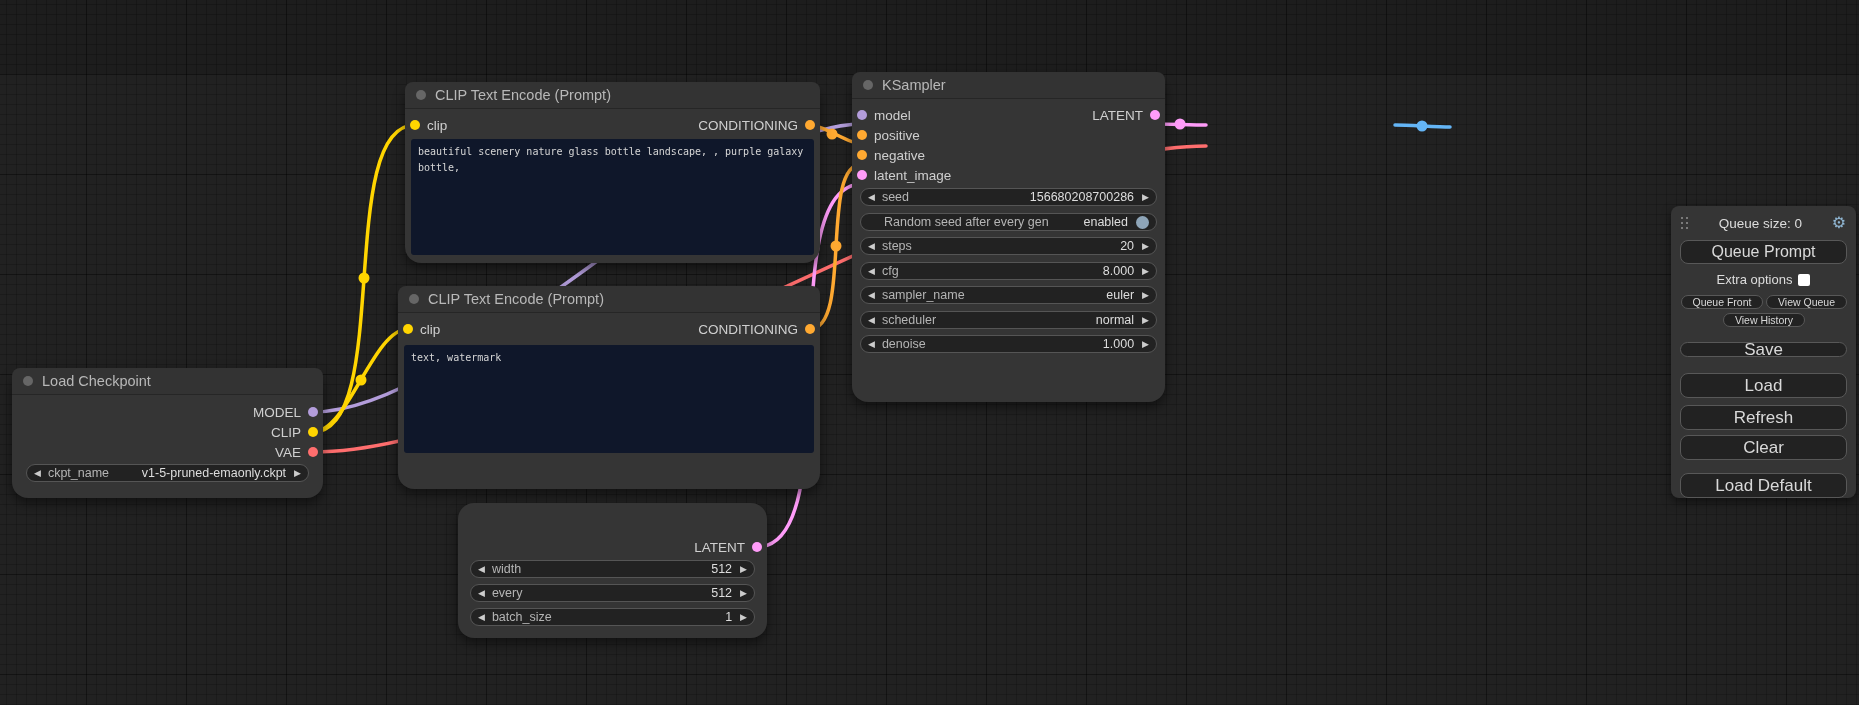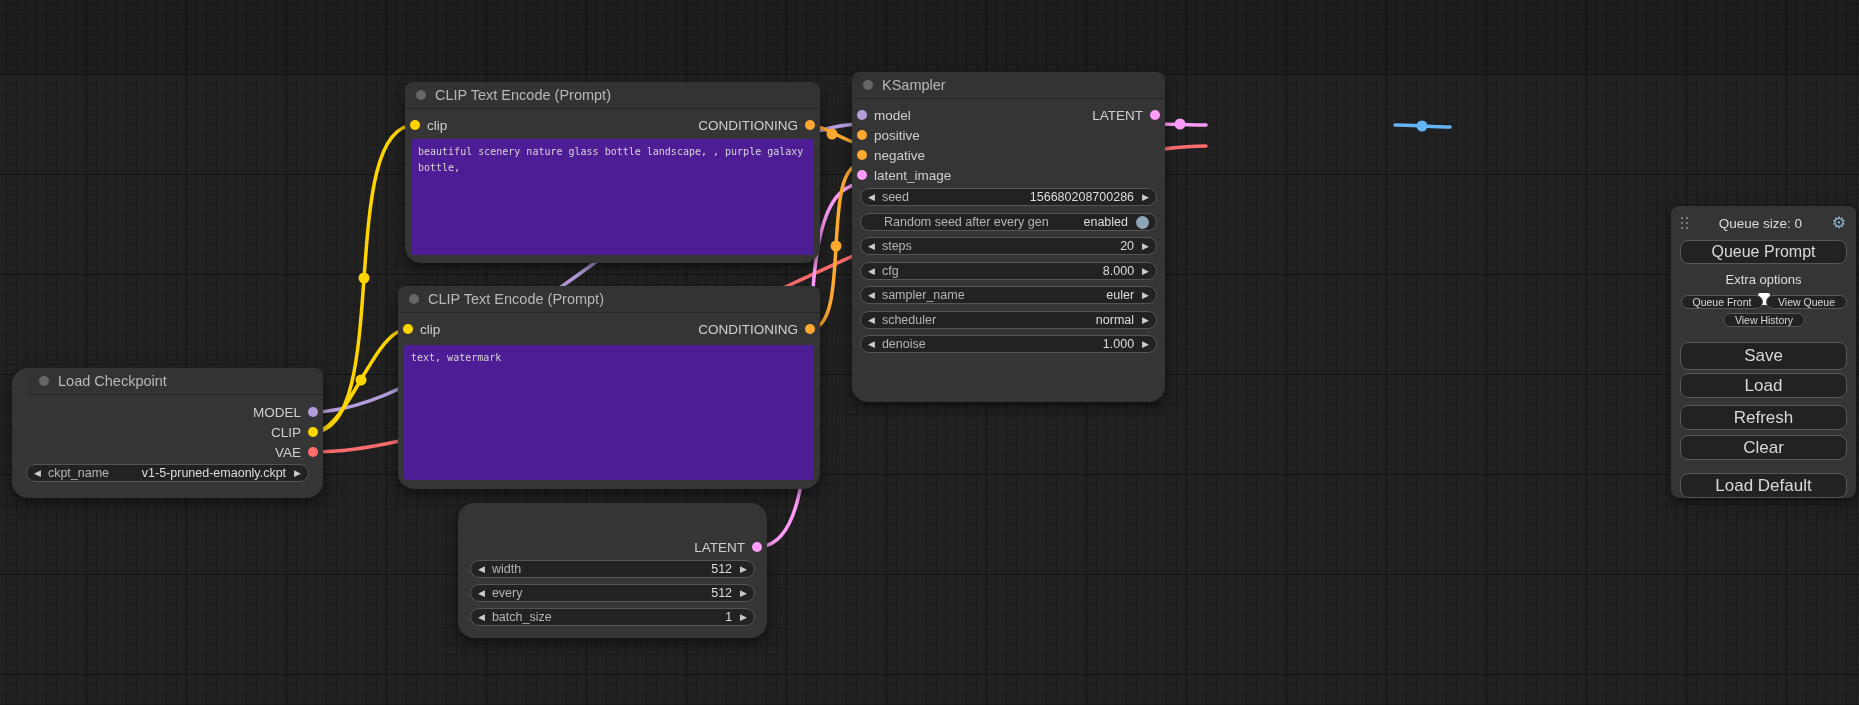--- a/index.html
+++ b/index.html
@@ -25,36 +25,36 @@
   .slot.in{left:5px;}
   .slot.out{right:5px;}
   .dot{width:10px;height:10px;border-radius:50%;flex:none;}
   .pill{position:absolute;height:18px;background:#222222;border:1px solid #555555;border-radius:10px;
     display:flex;align-items:center;justify-content:space-between;font-size:12.5px;padding:0 7px;box-sizing:border-box;white-space:nowrap;}
   .pill .lab{color:#b5b5b5;display:flex;gap:7px;align-items:center;}
   .pill .val{color:#dddddd;display:flex;gap:8px;align-items:center;}
   .pill .indent{padding-left:16px;}
   .arr{font-size:9px;color:#cccccc;line-height:1;}
   .toggle-dot{width:13px;height:13px;border-radius:50%;flex:none;}
-  .prompt-box{position:absolute;background:#4c1d95;border-radius:3px;color:#d6d6d6;
+  .prompt-box{position:absolute;background:#0f172a;border-radius:3px;color:#d6d6d6;
     font-family:"DejaVu Sans Mono",monospace;font-size:10px;line-height:1.55;padding:5px 7px;
     box-sizing:border-box;white-space:pre-wrap;word-break:break-word;}
   
   #queue-panel{position:absolute;left:1671px;top:206px;width:185px;height:292px;z-index:3;
     background:#353535;border-radius:8px;box-shadow:0 4px 10px rgba(0,0,0,.5);box-sizing:border-box;}
   .qp-header{position:absolute;left:0;top:8px;width:100%;height:18px;display:flex;align-items:center;gap:23px;}
   .qp-size{flex:1;text-align:center;color:#dddddd;font-size:13.5px;}
   .drag-handle{margin-left:10px;display:grid;grid-template-columns:3px 3px;grid-auto-rows:3px;gap:2px;}
   .drag-handle i{width:2px;height:2px;background:#7a7a7a;display:block;}
   .gear{margin-right:10px;font-size:16px;line-height:1;}
   .qbtn{position:absolute;left:9px;width:167px;background:#222222;border:1px solid #585858;border-radius:8px;
     color:#d9d9d9;display:flex;align-items:center;justify-content:center;box-sizing:border-box;cursor:pointer;}
   .qbtn.small{width:auto;border-radius:8px;font-size:10.5px;height:14px;}
   .extra-row{position:absolute;left:0;top:66px;width:100%;display:flex;align-items:center;justify-content:center;gap:6px;
-    color:#dddddd;font-size:13px;flex-direction:column;}
+    color:#dddddd;font-size:13px;}
   .checkbox{width:12px;height:12px;background:#ffffff;border-radius:2px;}
 </style>
 </head>
 <body>
 
 <div id="canvas">
   <div id="topshade"></div>
 
   <svg class="wires" width="1859" height="705">
     <path d="M313,452 C548,452 971,146 1206,146" stroke="#FF6E6E"></path>
@@ -69,21 +69,21 @@
     <circle cx="364" cy="278" r="5.5" fill="#FFD500"></circle>
     <circle cx="361" cy="380" r="5.5" fill="#FFD500"></circle>
     <circle cx="832" cy="134" r="5.5" fill="#FFA931"></circle>
     <circle cx="836" cy="246" r="5.5" fill="#FFA931"></circle>
     <circle cx="760" cy="299" r="5.5" fill="#FF6E6E"></circle>
     <circle cx="810" cy="366" r="5.5" fill="#FF9CF9"></circle>
     <circle cx="1180" cy="124" r="5.5" fill="#FF9CF9"></circle>
     <circle cx="1422" cy="126" r="5.5" fill="#64B5F6"></circle>
   </svg>
 
-  <div class="node" style="left:12px;top:368px;width:311px;height:130px;padding-left:16px;">
+  <div class="node" style="left:12px;top:368px;width:311px;height:130px;">
     <div class="node-title">
       <span class="title-dot" style="background: rgb(102, 102, 102);"></span>
       <span>Load Checkpoint</span>
     </div>
     <div class="slot out" style="top:34px;">
       <span>MODEL</span>
       <span class="dot" style="background: rgb(179, 157, 219);"></span>
     </div>
     <div class="slot out" style="top:54px;">
       <span>CLIP</span>
@@ -127,21 +127,21 @@
       <span>CLIP Text Encode (Prompt)</span>
     </div>
     <div class="slot in" style="top:33px;">
       <span class="dot" style="background: rgb(255, 213, 0);"></span>
       <span>clip</span>
     </div>
     <div class="slot out" style="top:33px;">
       <span>CONDITIONING</span>
       <span class="dot" style="background: rgb(255, 169, 49);"></span>
     </div>
-    <div class="prompt-box" style="left:6px;top:59px;width:410px;height:135px;">text, watermark</div>
+    <div class="prompt-box" style="left:6px;top:59px;width:410px;height:108px;">text, watermark</div>
   </div>
 
   <div class="node" style="left:852px;top:72px;width:313px;height:330px;">
     <div class="node-title">
       <span class="title-dot" style="background: rgb(102, 102, 102);"></span>
       <span>KSampler</span>
     </div>
     <div class="slot in" style="top:33px;">
       <span class="dot" style="background: rgb(179, 157, 219);"></span>
       <span>model</span>
@@ -285,19 +285,19 @@
       <span class="gear" style="color: rgb(143, 181, 209);">⚙</span>
     </div>
     <div class="qbtn" style="top:34px;height:24px;font-size:16px;">Queue Prompt</div>
     <div class="extra-row">
       <span>Extra options</span>
       <span class="checkbox"></span>
     </div>
     <div class="qbtn small" style="left:10px;top:89px;width:82px;">Queue Front</div>
     <div class="qbtn small" style="left:95px;top:89px;width:81px;">View Queue</div>
     <div class="qbtn small" style="left:52px;top:107px;width:82px;">View History</div>
-    <div class="qbtn" style="top:136px;height:28px;font-size:17px;">Save</div>
+    <div class="qbtn" style="top:136px;height:15px;font-size:17px;">Save</div>
     <div class="qbtn" style="top:167px;height:25px;font-size:17px;">Load</div>
     <div class="qbtn" style="top:199px;height:25px;font-size:17px;">Refresh</div>
     <div class="qbtn" style="top:229px;height:25px;font-size:17px;">Clear</div>
     <div class="qbtn" style="top:259px;height:25px;font-size:17px;margin-top:8px;">Load Default</div>
   </div>
 </div>
 
 </body></html>

